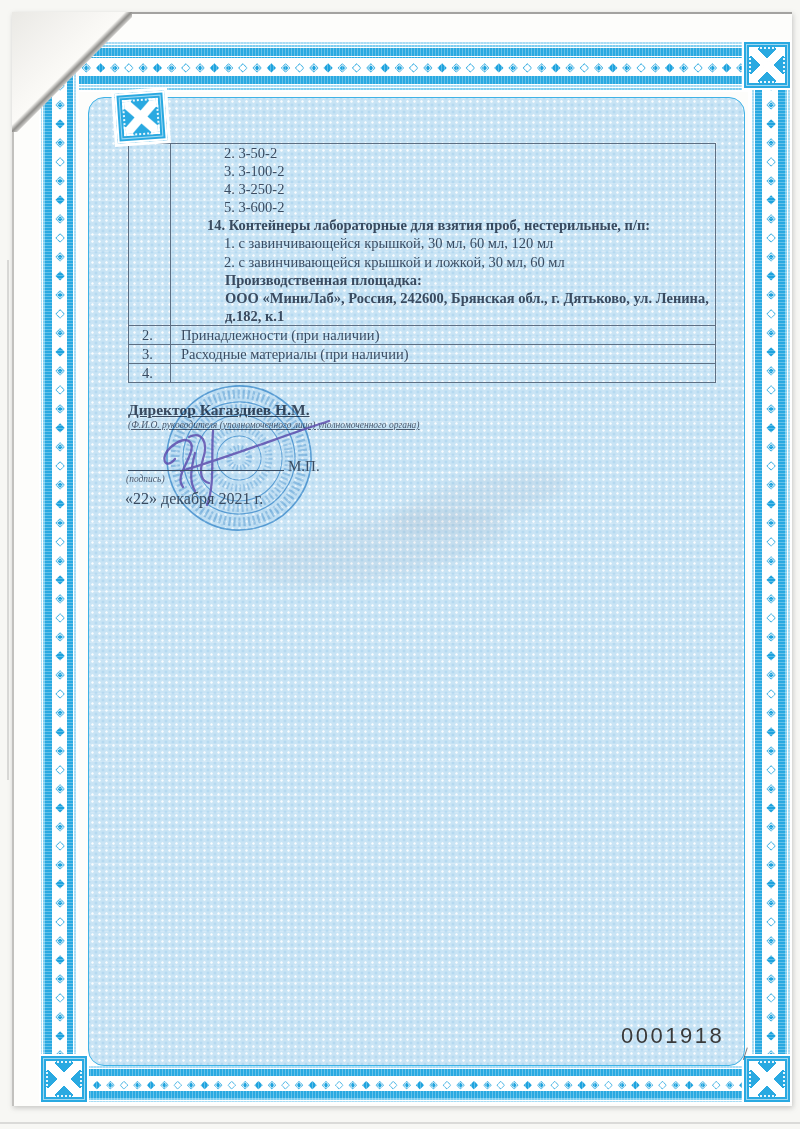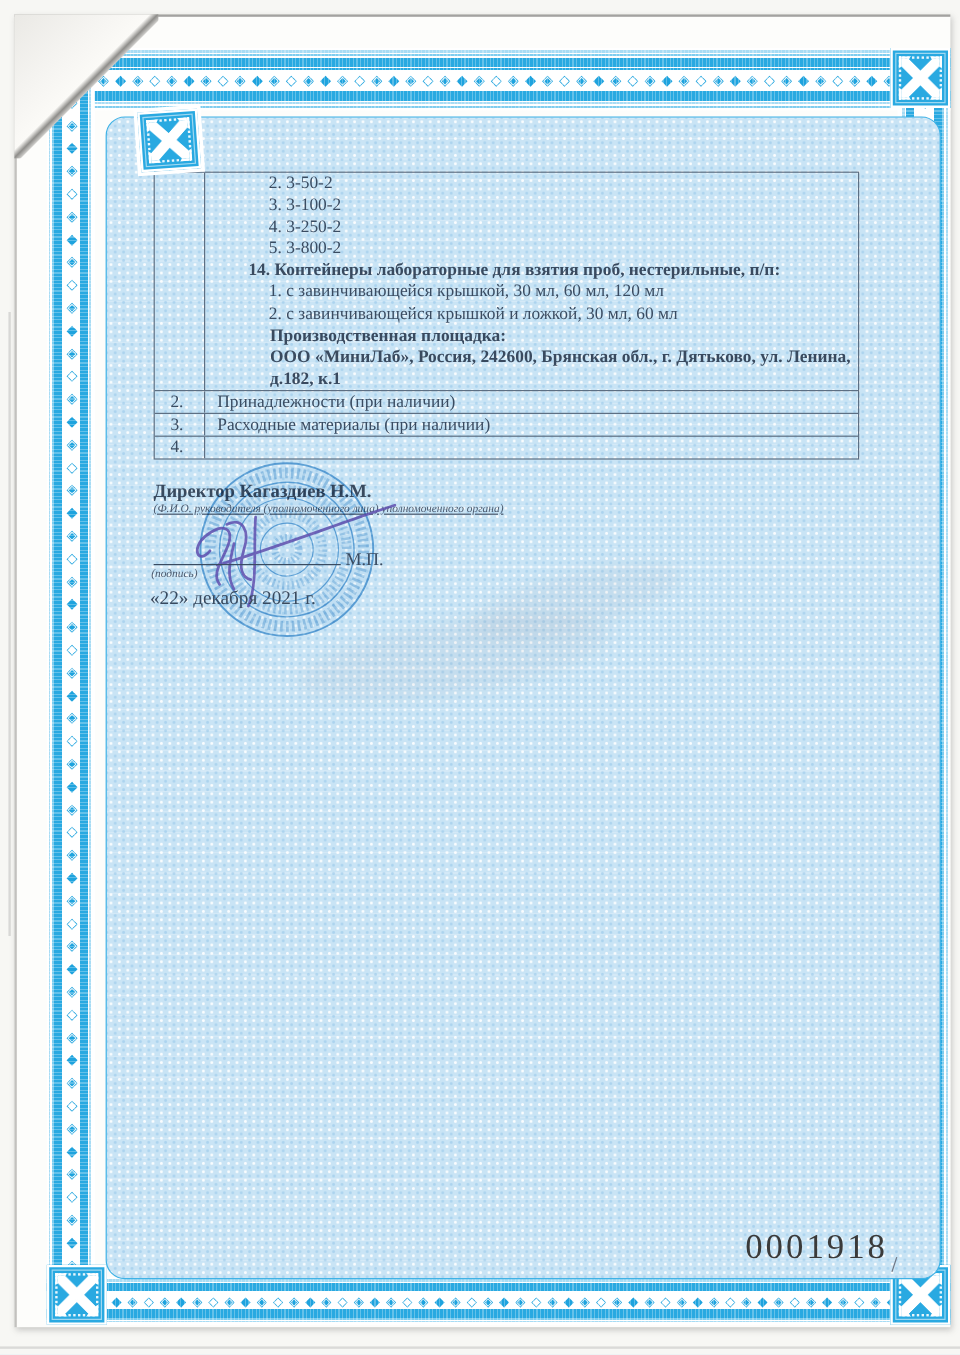--- a/index.html
+++ b/index.html
@@ -69,53 +69,52 @@
   .inner{
     position:absolute;left:49px;top:57px;width:655px;height:967px;
     border:1.5px solid #3fb2e6;border-radius:16px;box-sizing:content-box;
     background-color:#c9e4f5;
     background-image:
       radial-gradient(circle,rgba(255,255,255,.9) .8px,rgba(255,255,255,0) 1.6px),
       radial-gradient(circle,rgba(148,198,233,.55) .8px,rgba(148,198,233,0) 1.6px),
       repeating-linear-gradient(180deg,rgba(255,255,255,.20) 0 1px,transparent 1px 17px);
     background-size:7px 7px,7px 7px,auto;
     background-position:0 0,3.5px 3.5px,0 0;
-    padding-left:39px;
   }
   .smudge{position:absolute;border-radius:50%;filter:blur(6px);background:rgba(130,130,145,.07);}
 
   
   .tbl{position:absolute;left:39px;top:45px;width:586px;border:1px solid #5d6f83;color:#3a4c62;}
   .trow{display:flex;border-top:1px solid #5d6f83;}
   .trow:first-child{border-top:none;}
   .tnum{width:42px;border-right:1px solid #5d6f83;box-sizing:border-box;padding-left:13px;font-size:14.5px;line-height:18px;}
   .ttext{flex:1;padding-left:10px;font-size:14.5px;line-height:18px;}
   .trow.big{height:181px;}
   .trow.small{height:18px;overflow:hidden;}
   .ln{line-height:18.1px;font-size:14.5px;white-space:nowrap;margin-left:44px;}
   .ind1{margin-left:26px;}
   .ind2{margin-left:43px;}
   .b{font-weight:bold;color:#394a5f;}
 
   
-  .director{position:absolute;left:39px;top:303px;font-size:15.5px;font-weight:bold;color:#394a5f;white-space:nowrap;}
+  .director{position:absolute;left:39px;top:303px;font-size:15.5px;font-weight:bold;color:#394a5f;white-space:nowrap;text-decoration:underline;}
   .caption{position:absolute;font-size:9.5px;font-style:italic;color:#49586d;white-space:nowrap;}
   .cap-fio{left:39px;top:322px;text-decoration:underline;}
   .sigrow{position:absolute;left:39px;top:357px;white-space:nowrap;}
   .sig-underline{display:inline-block;width:156px;height:15px;border-bottom:1.3px solid #3a4c62;}
   .mp{font-size:15px;color:#3a4c62;margin-left:4px;}
   .cap-sign{left:37px;top:376px;}
   .dateline{position:absolute;left:36px;top:392px;font-size:16px;font-weight:normal;color:#394a5f;white-space:nowrap;}
 
   .stampsvg{position:absolute;left:65px;top:275px;mix-blend-mode:multiply;opacity:.8;}
   .signsvg{position:absolute;left:70px;top:313px;}
 
   
   .serial{position:absolute;left:532px;top:925px;width:150px;
-    font-family:Liberation Serif, serif;font-size:29px;letter-spacing:2.5px;color:#3a3a3a;}
+    font-family:Liberation Sans, sans-serif;font-size:22px;letter-spacing:2.5px;color:#3a3a3a;}
   .tick{position:absolute;left:648px;top:948px;width:8px;height:13px;border-right:1.5px solid #5a5a66;transform:rotate(18deg);opacity:.8;}
 
   
   .fold{position:absolute;left:-2px;top:-2px;width:120px;height:120px;z-index:40;
     background:linear-gradient(to bottom right,
       #eae9e5 0%,#f5f4f1 30%,#fbfaf7 47%,#8e8d8a 49.8%,#c8c7c4 51.8%,rgba(200,199,196,0) 52.4%);}
   .fold-corner{position:absolute;left:102px;top:78px;z-index:41;transform:rotate(-4deg);
     outline:3px solid #fff;}
 </style>
 </head>
@@ -148,21 +147,21 @@
         <div class="smudge" style="left:160px;top:420px;width:260px;height:60px;transform:rotate(-9deg);"></div>
         <div class="smudge" style="left:300px;top:380px;width:180px;height:46px;transform:rotate(-14deg);"></div>
 
         <div class="tbl">
           <div class="trow big">
             <div class="tnum"></div>
             <div class="ttext">
               <div class="ln ind2">2. 3-50-2</div>
               <div class="ln ind2">3. 3-100-2</div>
               <div class="ln ind2">4. 3-250-2</div>
-              <div class="ln ind2">5. 3-800-2</div>
+              <div class="ln ind2">5. 3-600-2</div>
               <div class="ln ind1 b">14. Контейнеры лабораторные для взятия проб, нестерильные, п/п:</div>
               <div class="ln ind2">1. с завинчивающейся крышкой, 30 мл, 60 мл, 120 мл</div>
               <div class="ln ind2">2. с завинчивающейся крышкой и ложкой, 30 мл, 60 мл</div>
               <div class="ln b">Производственная площадка:</div>
               <div class="ln b">ООО «МиниЛаб», Россия, 242600, Брянская обл., г. Дятьково, ул. Ленина,</div>
               <div class="ln b">д.182, к.1</div>
             </div>
           </div>
           <div class="trow small">
             <div class="tnum">2.</div>

